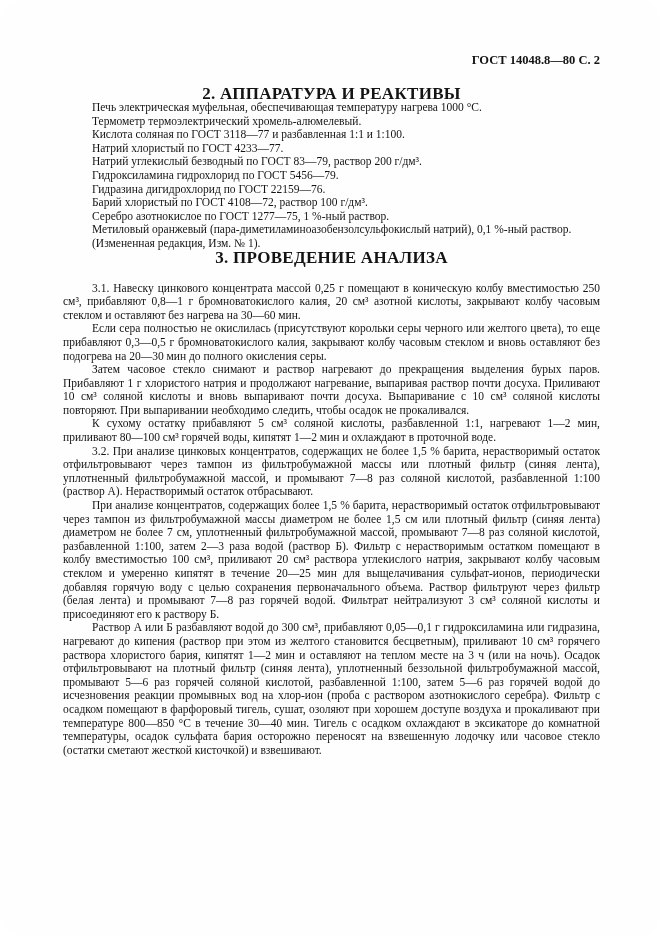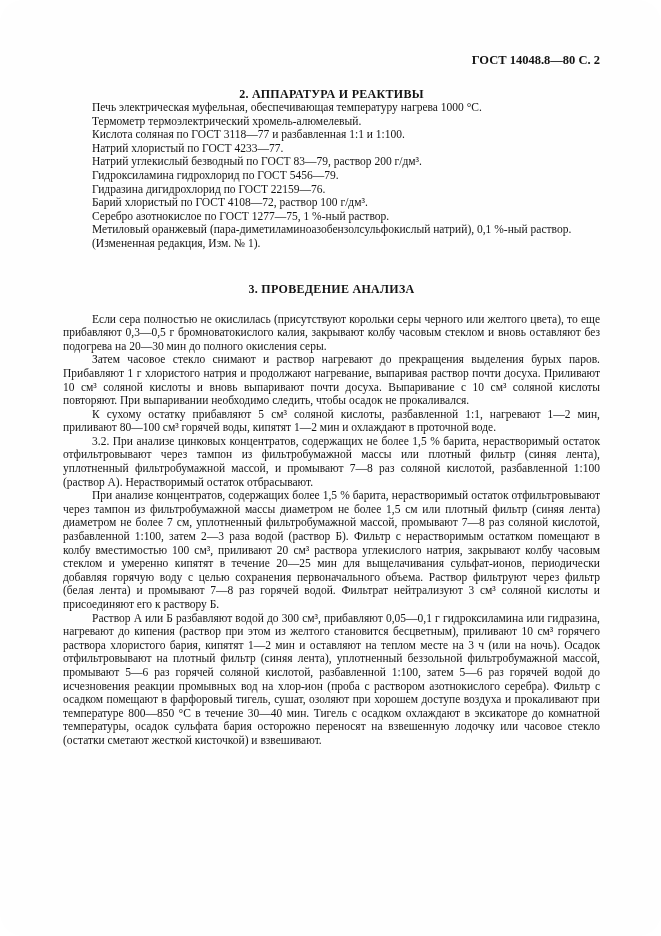--- a/index.html
+++ b/index.html
@@ -23,26 +23,26 @@
     margin-top: 53px;
     text-align: right;
     font-weight: bold;
     font-size: 12.5px;
     line-height: 14px;
     white-space: nowrap;
   }
   .section-title {
     text-align: center;
     font-weight: bold;
-    font-size: 12px;
+    font-size: 17px;
     line-height: 14px;
     letter-spacing: 0.3px;
   }
   .sec2-title { margin-top: 20px; }
-  .sec3-title { margin-top: 31px; margin-bottom: 17px; }
+  .sec3-title { margin-bottom: 17px; }
   .body-text p {
     margin: 0;
     font-size: 11.5px;
     line-height: 13.6px;
     text-align: justify;
     text-indent: 29px;
     hyphens: none;
   }
   .reagents { }
   .amendment { font-weight: normal; }
@@ -66,20 +66,21 @@
     <p>Гидразина дигидрохлорид по ГОСТ 22159—76.</p>
     <p>Барий хлористый по ГОСТ 4108—72, раствор 100 г/дм³.</p>
     <p>Серебро азотнокислое по ГОСТ 1277—75, 1 %-ный раствор.</p>
     <p>Метиловый оранжевый (пара-диметиламиноазобензолсульфокислый натрий), 0,1 %-ный раствор.</p>
     <p class="amendment">(Измененная редакция, Изм. № 1).</p>
   </div>
 
   <div class="section-title sec3-title">3. ПРОВЕДЕНИЕ АНАЛИЗА</div>
 
   <div class="body-text">
+    <p>3.1. Навеску цинкового концентрата массой 0,25 г помещают в коническую колбу вместимостью 250 см³, прибавляют 0,8—1 г бромноватокислого калия, 20 см³ азотной кислоты, закрывают колбу часовым стеклом и оставляют без нагрева на 30—60 мин.</p>
     <p>Если сера полностью не окислилась (присутствуют корольки серы черного или желтого цвета), то еще прибавляют 0,3—0,5 г бромноватокислого калия, закрывают колбу часовым стеклом и вновь оставляют без подогрева на 20—30 мин до полного окисления серы.</p>
     <p>Затем часовое стекло снимают и раствор нагревают до прекращения выделения бурых паров. Прибавляют 1 г хлористого натрия и продолжают нагревание, выпаривая раствор почти досуха. Приливают 10 см³ соляной кислоты и вновь выпаривают почти досуха. Выпаривание с 10 см³ соляной кислоты повторяют. При выпаривании необходимо следить, чтобы осадок не прокаливался.</p>
     <p>К сухому остатку прибавляют 5 см³ соляной кислоты, разбавленной 1:1, нагревают 1—2 мин, приливают 80—100 см³ горячей воды, кипятят 1—2 мин и охлаждают в проточной воде.</p>
     <p>3.2. При анализе цинковых концентратов, содержащих не более 1,5 % барита, нерастворимый остаток отфильтровывают через тампон из фильтробумажной массы или плотный фильтр (синяя лента), уплотненный фильтробумажной массой, и промывают 7—8 раз соляной кислотой, разбавленной 1:100 (раствор А). Нерастворимый остаток отбрасывают.</p>
     <p>При анализе концентратов, содержащих более 1,5 % барита, нерастворимый остаток отфильтровывают через тампон из фильтробумажной массы диаметром не более 1,5 см или плотный фильтр (синяя лента) диаметром не более 7 см, уплотненный фильтробумажной массой, промывают 7—8 раз соляной кислотой, разбавленной 1:100, затем 2—3 раза водой (раствор Б). Фильтр с нерастворимым остатком помещают в колбу вместимостью 100 см³, приливают 20 см³ раствора углекислого натрия, закрывают колбу часовым стеклом и умеренно кипятят в течение 20—25 мин для выщелачивания сульфат-ионов, периодически добавляя горячую воду с целью сохранения первоначального объема. Раствор фильтруют через фильтр (белая лента) и промывают 7—8 раз горячей водой. Фильтрат нейтрализуют 3 см³ соляной кислоты и присоединяют его к раствору Б.</p>
     <p>Раствор А или Б разбавляют водой до 300 см³, прибавляют 0,05—0,1 г гидроксиламина или гидразина, нагревают до кипения (раствор при этом из желтого становится бесцветным), приливают 10 см³ горячего раствора хлористого бария, кипятят 1—2 мин и оставляют на теплом месте на 3 ч (или на ночь). Осадок отфильтровывают на плотный фильтр (синяя лента), уплотненный беззольной фильтробумажной массой, промывают 5—6 раз горячей соляной кислотой, разбавленной 1:100, затем 5—6 раз горячей водой до исчезновения реакции промывных вод на хлор-ион (проба с раствором азотнокислого серебра). Фильтр с осадком помещают в фарфоровый тигель, сушат, озоляют при хорошем доступе воздуха и прокаливают при температуре 800—850 °С в течение 30—40 мин. Тигель с осадком охлаждают в эксикаторе до комнатной температуры, осадок сульфата бария осторожно переносят на взвешенную лодочку или часовое стекло (остатки сметают жесткой кисточкой) и взвешивают.</p>
   </div>
 
 </div>
 

